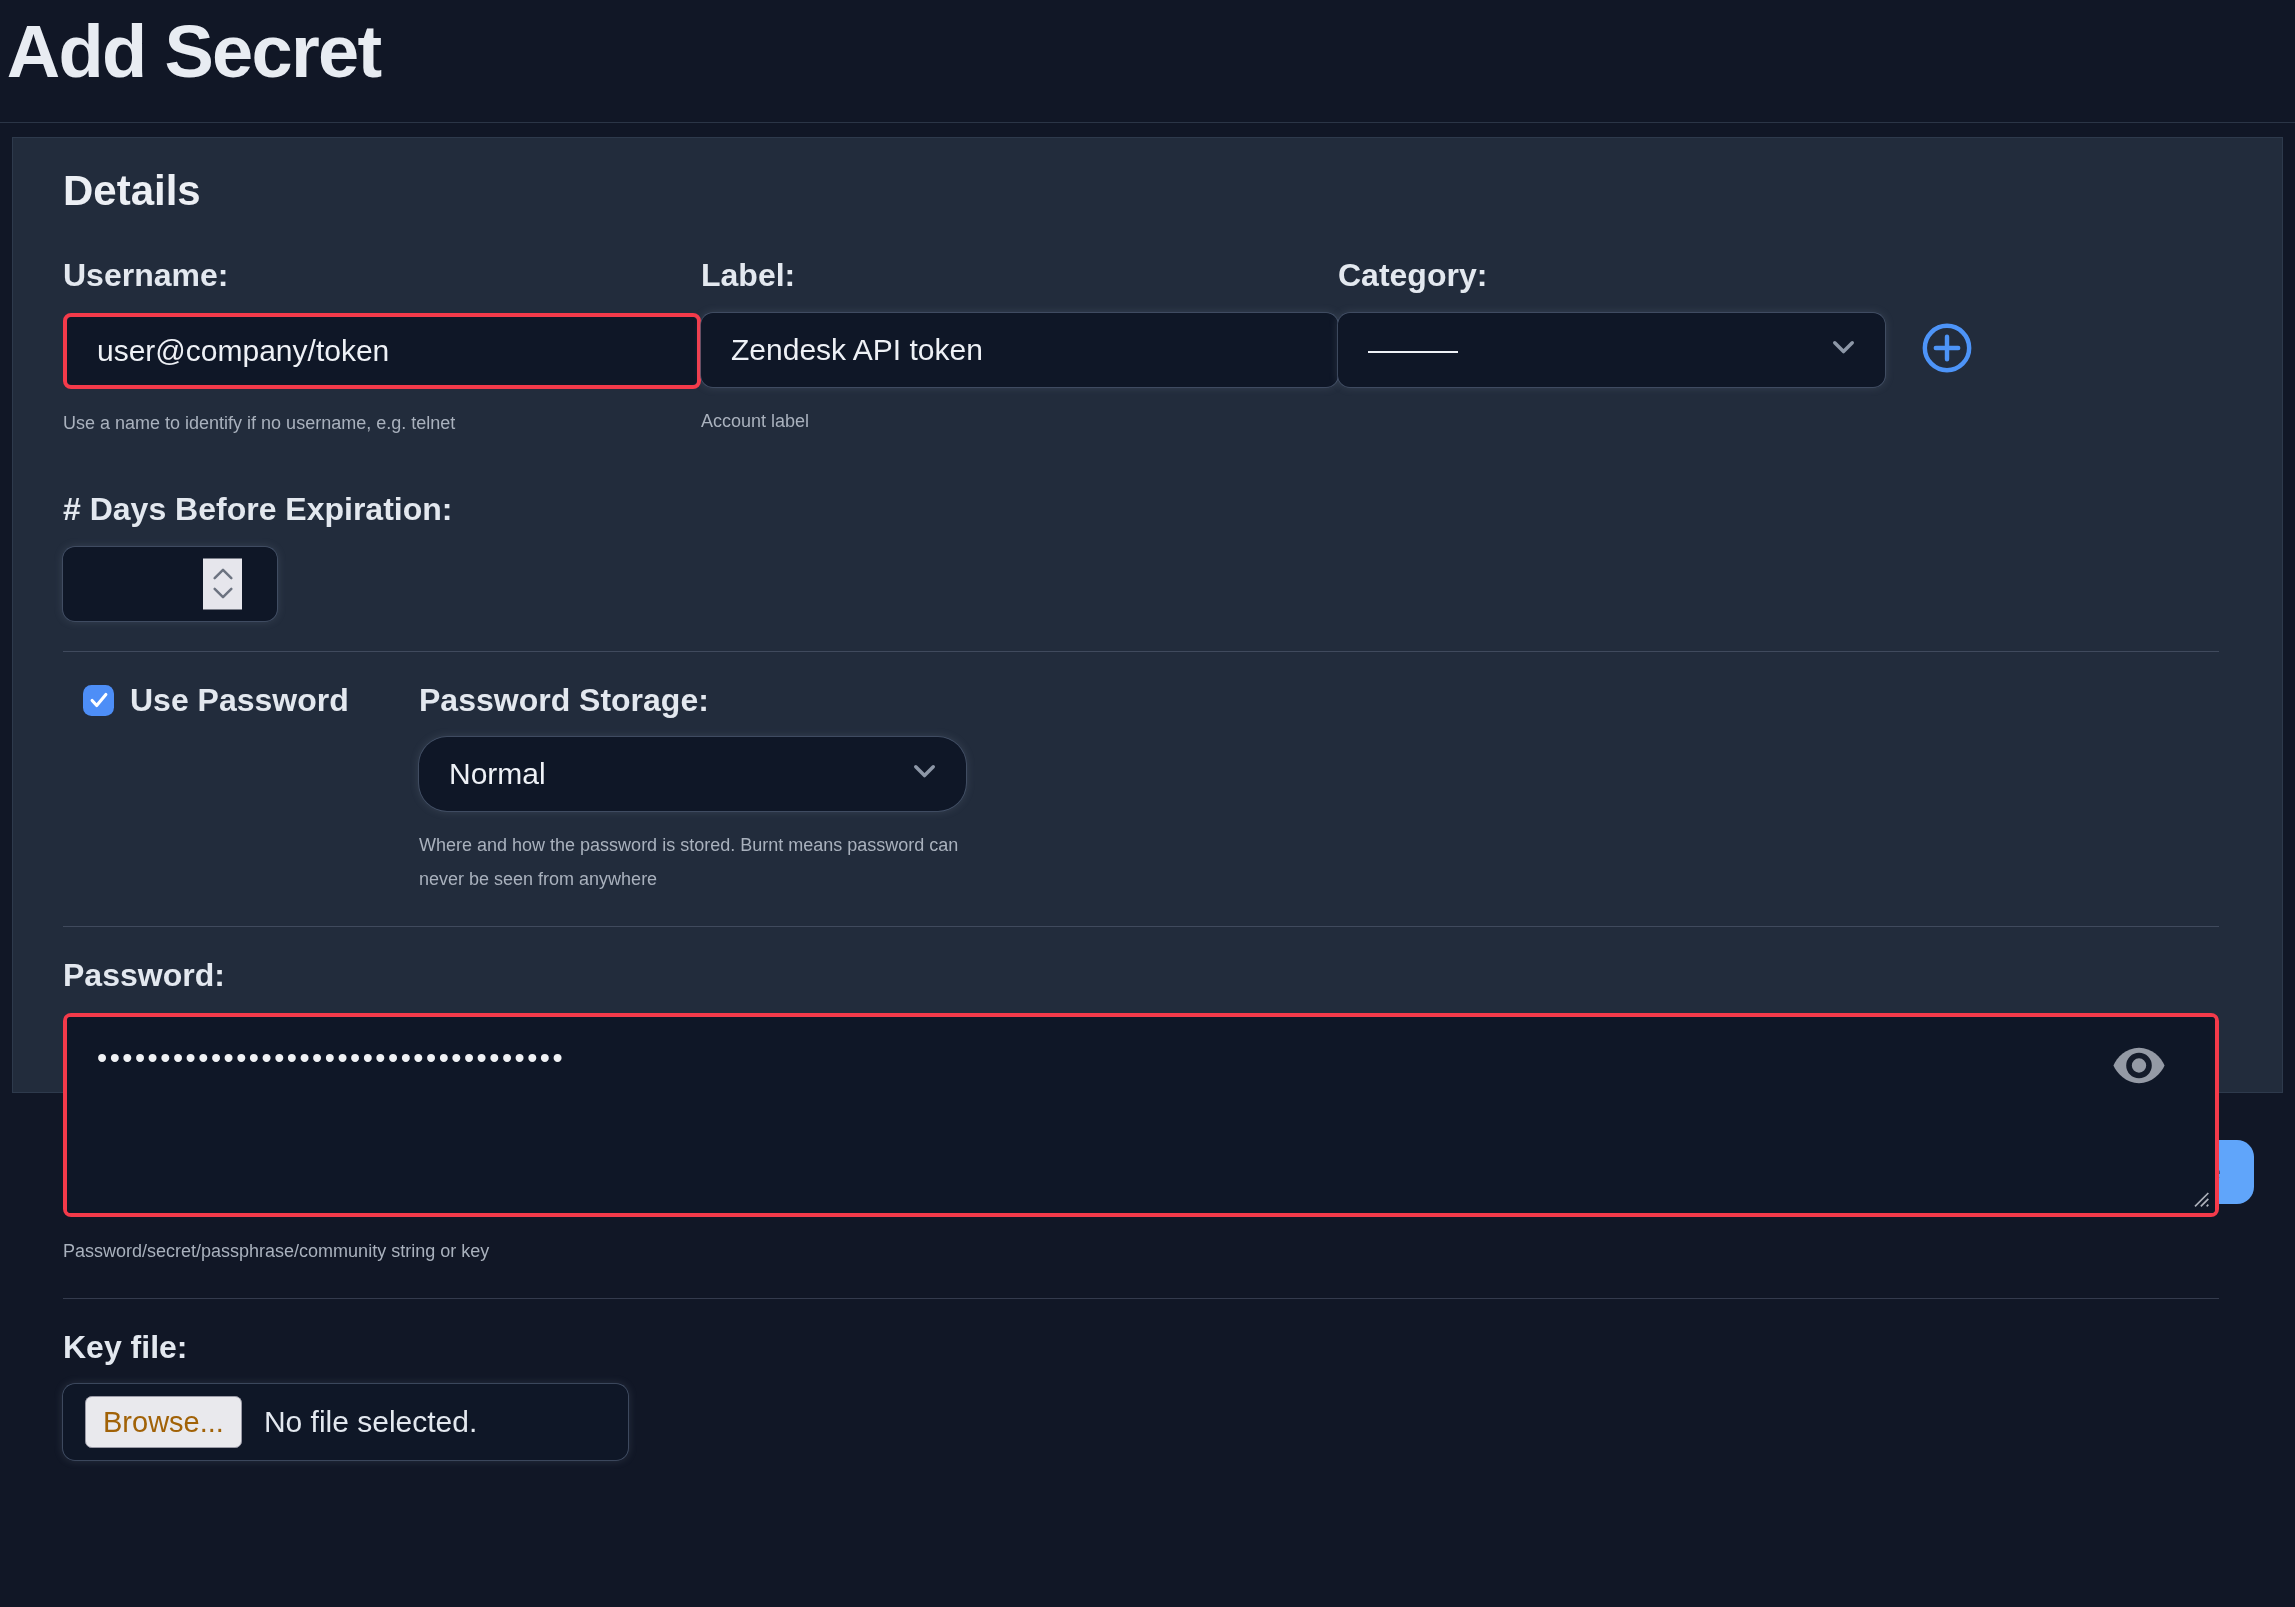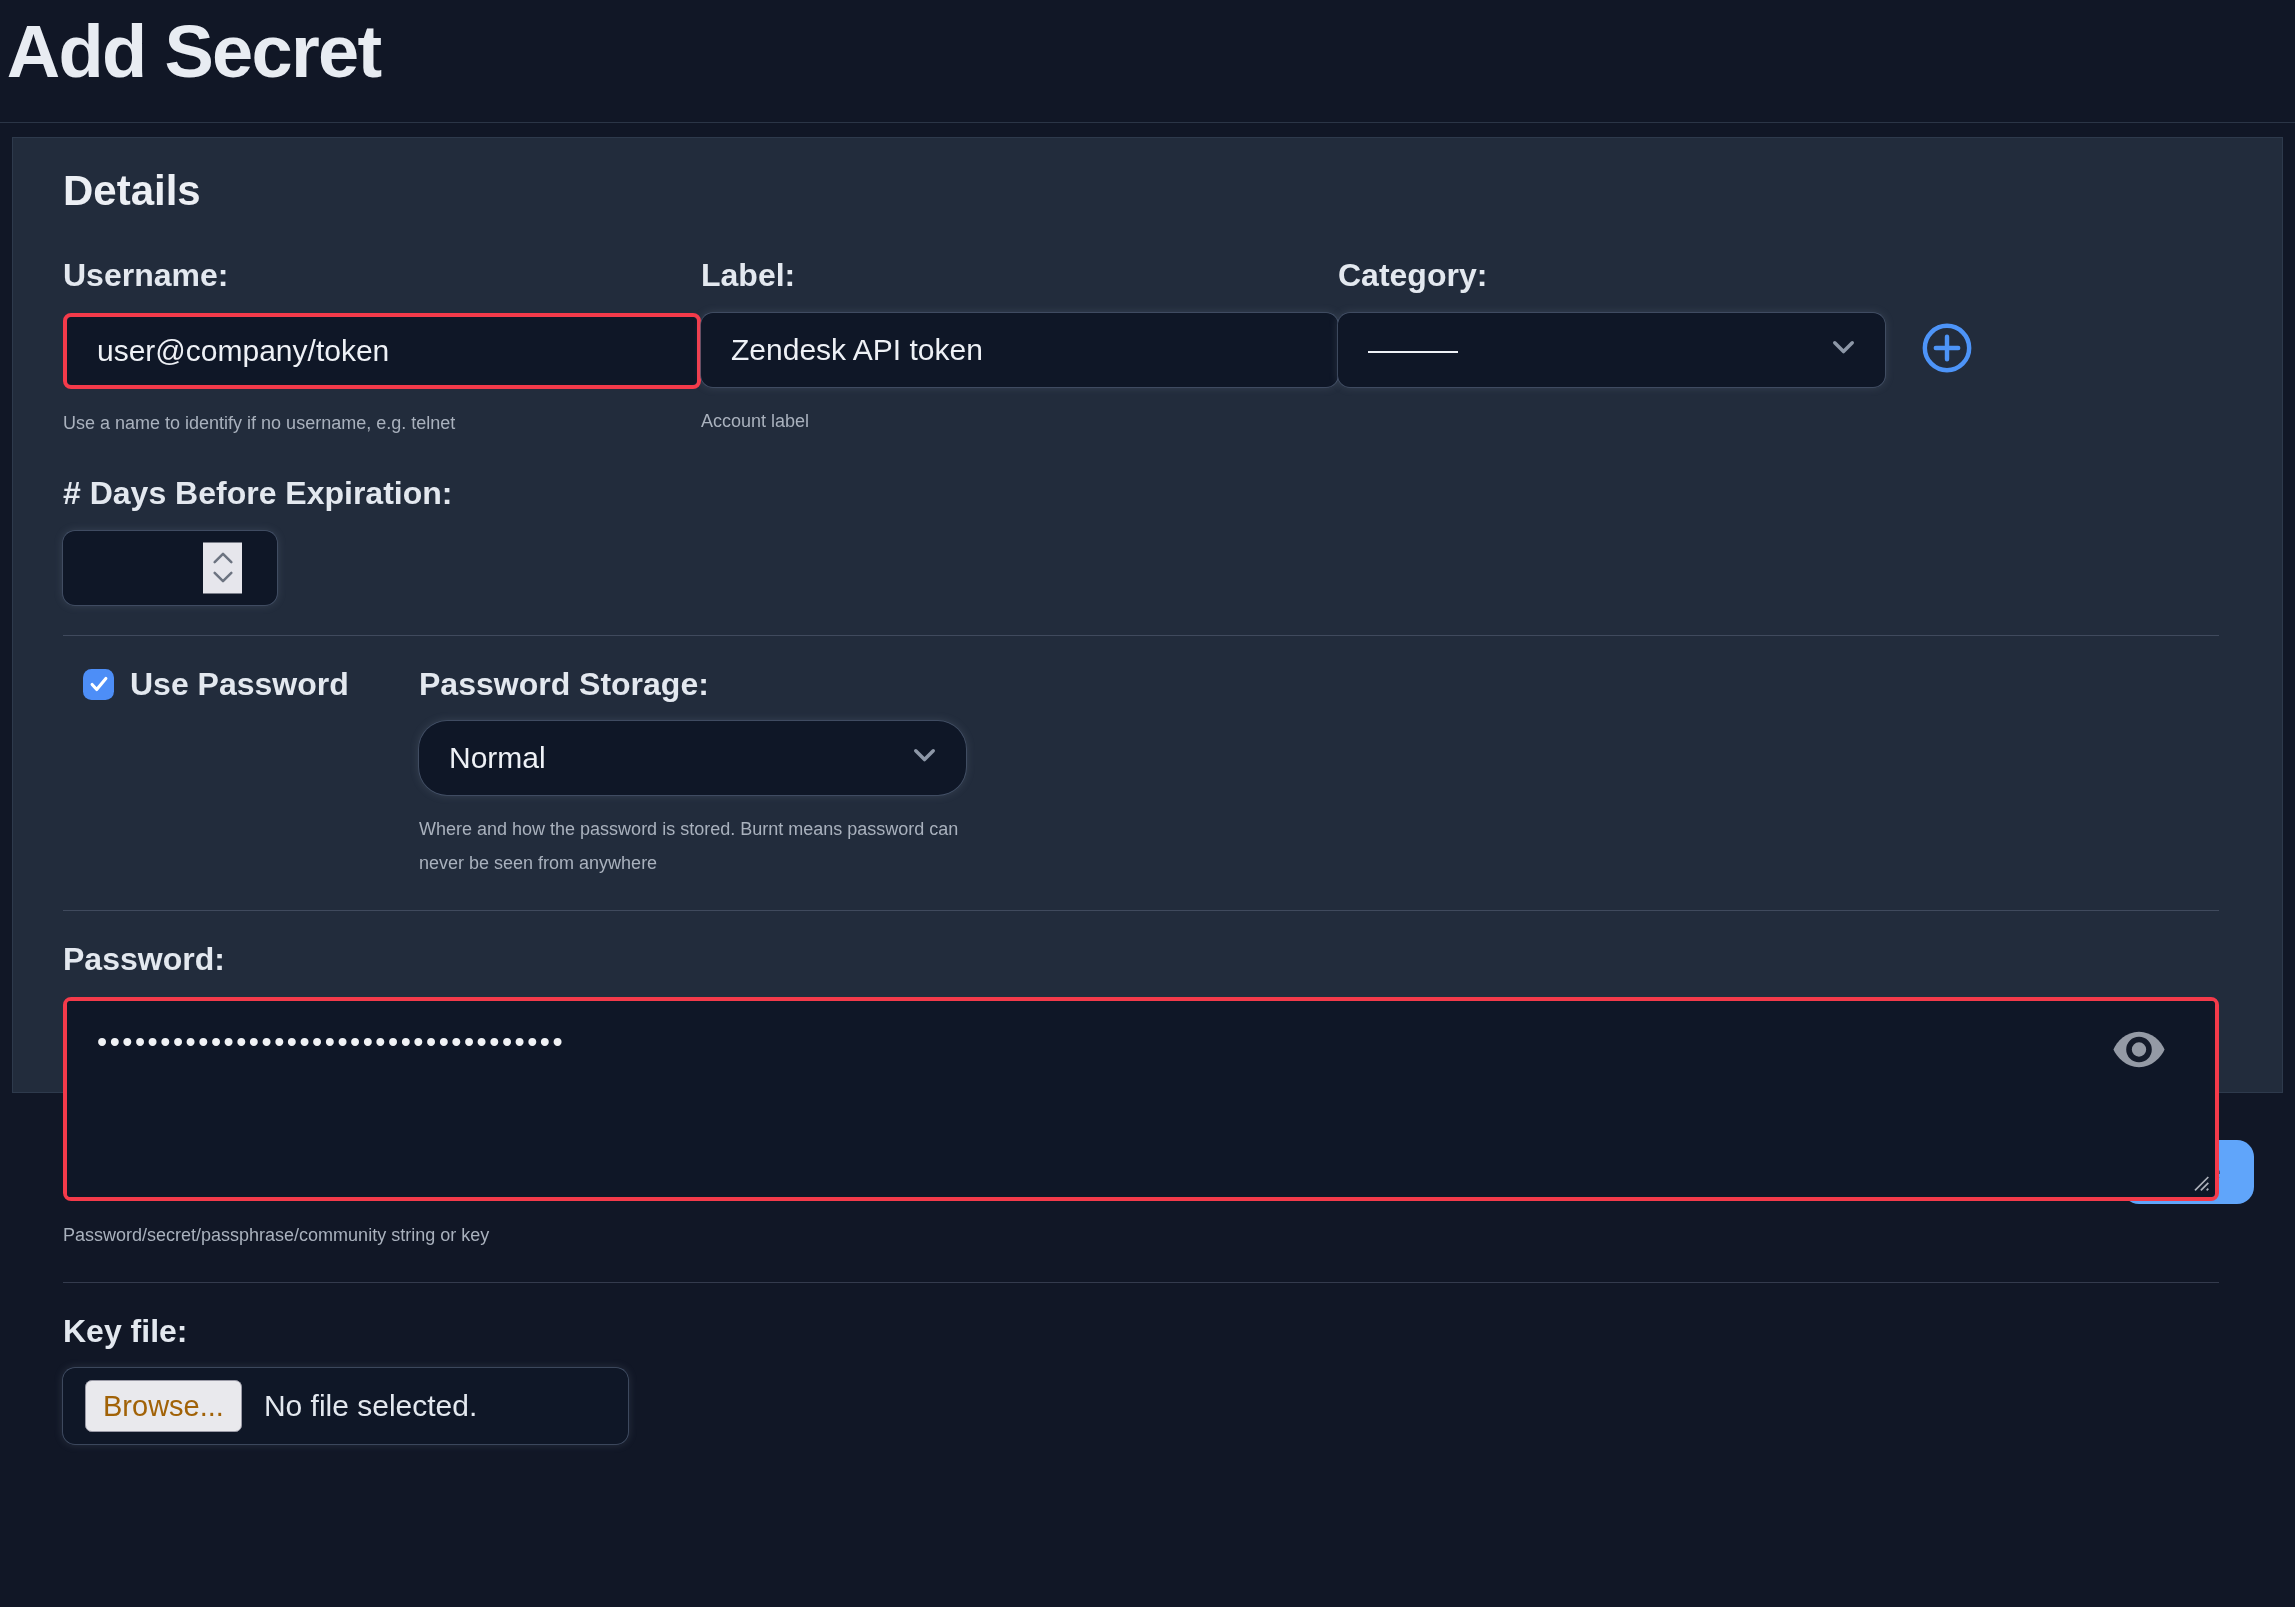--- a/index.html
+++ b/index.html
@@ -155,21 +155,21 @@
             <svg width="56" height="56" viewBox="0 0 24 24" fill="none">
               <circle cx="12" cy="12" r="9.5" stroke="#4d94f8" stroke-width="1.9"></circle>
               <path d="M12 7.2v9.6M7.2 12h9.6" stroke="#4d94f8" stroke-width="1.9" stroke-linecap="round"></path>
             </svg>
           </span>
         </button>
       </div>
     </div>
   </div>
 
-  <div style="margin-top:35px;">
+  <div style="margin-top:51px;">
     <div class="field-label"># Days Before Expiration:</div>
     <div class="tbox days-input">
       <span></span>
       <span class="spinner">
         <svg width="22" height="15" viewBox="0 0 26 18">
             <path d="M3 14L13 4l10 10" stroke="#6c7380" stroke-width="3" fill="none" stroke-linecap="round" stroke-linejoin="round"></path>
           </svg>
         <svg width="22" height="15" viewBox="0 0 26 18">
             <path d="M3 4l10 10L23 4" stroke="#6c7380" stroke-width="3" fill="none" stroke-linecap="round" stroke-linejoin="round"></path>
           </svg>

